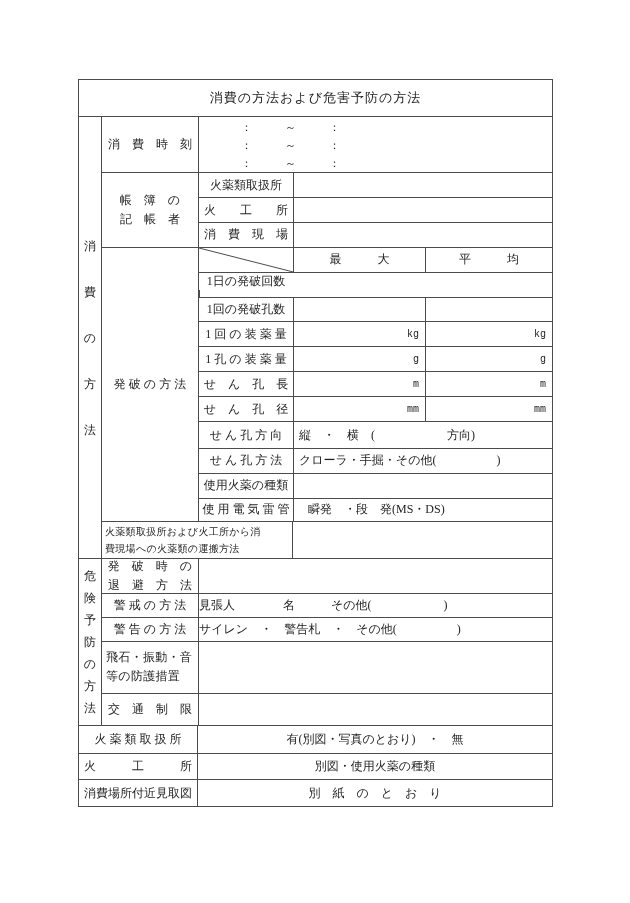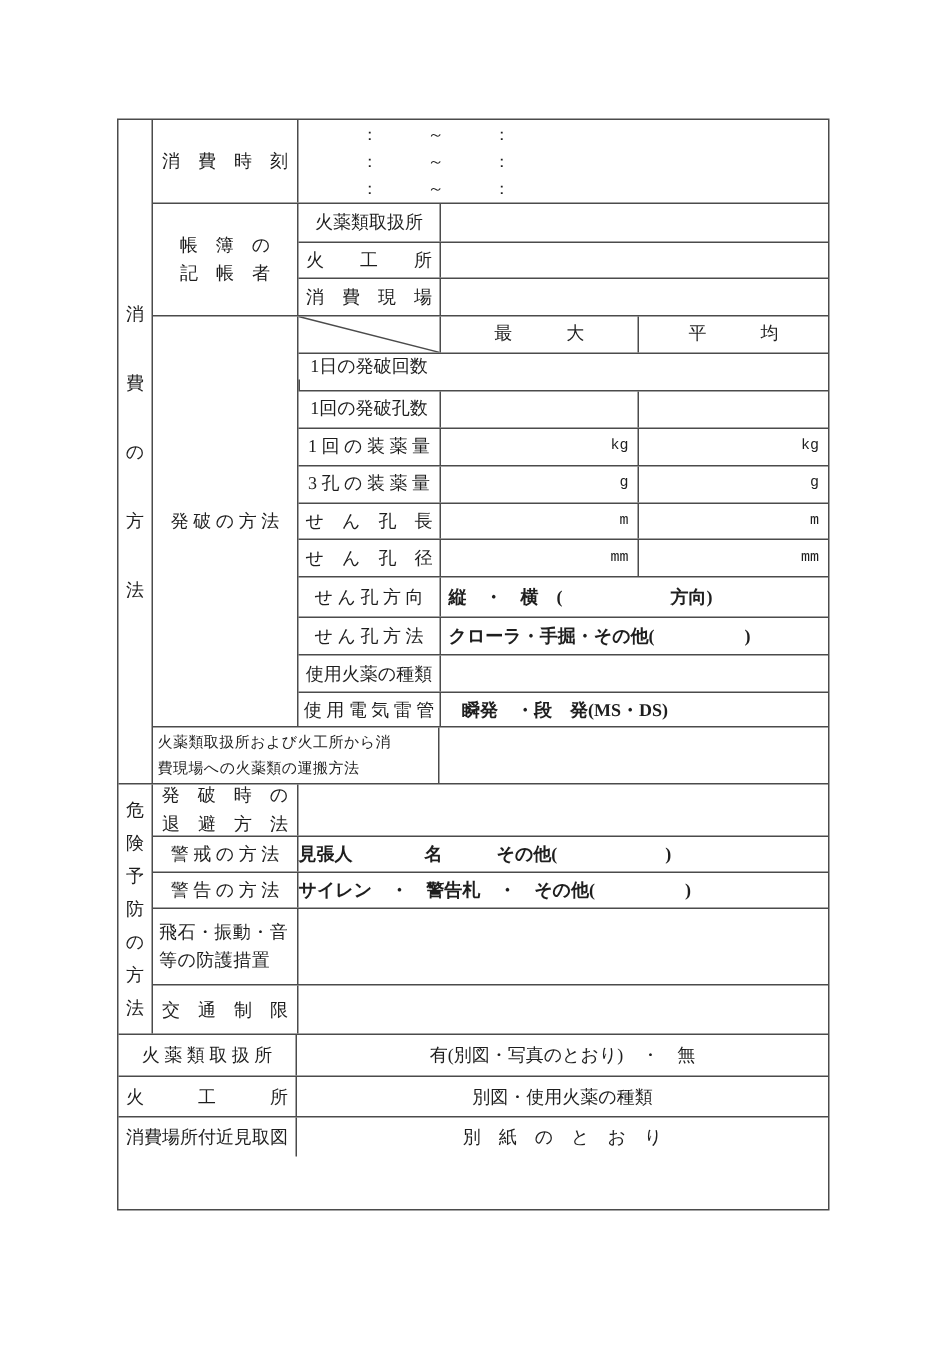--- a/index.html
+++ b/index.html
@@ -36,32 +36,33 @@
   .inner-rows { flex:1; display:flex; flex-direction:column;justify-content:center; }
   .inner-rows > * + * { border-top:1px solid var(--ln); }
   .time-cell { flex:1; padding-left:42px; display:flex; flex-direction:column; justify-content:center; font-size:11px; }
   .time-cell div { line-height:18px; white-space:pre; }
   .col-max { width:132px; flex-shrink:0; }
   .col-avg { flex:1; }
   .hd { display:flex; align-items:center; justify-content:center; white-space:pre; }
   .unit { display:flex; align-items:center; justify-content:flex-end; padding-right:6px; font-family:"Liberation Mono","DejaVu Sans Mono",monospace; font-size:10px; }
   .diag { width:94px; flex-shrink:0; position:relative; }
   .diag svg { position:absolute; inset:0; width:100%; height:100%; display:block; }
-  .val { white-space:pre;font-weight:bold; }
+  .val { white-space:pre; }
   .lab-left { justify-content:flex-start; text-align:left; padding:0 3px; line-height:17px; font-size:10px; letter-spacing:0.3px; }
   .wide-lab { width:190px; }
   .bottom-lab { width:118px; display:flex; align-items:center; justify-content:center; white-space:pre; flex-shrink:0;text-align:center; }
   .center-val { justify-content:center; white-space:pre; }
   .pl5 { padding-left:5px; } .pl14 { padding-left:14px; } .pl16 { }
 </style>
 </head>
 <body>
 
 <div class="form-table">
 
+  <div class="title-row">消費の方法および危害予防の方法</div>
 
   <div class="section hrow" style="height:442px;">
     <div class="cell vcol">
       <div class="vcol-inner vc-consumption">消費の方法</div>
     </div>
     <div class="cell sec-body">
 
       <div class="hrow" style="height:55px;">
         <div class="cell lab">消　費　時　刻</div>
         <div class="cell time-cell">
@@ -113,21 +114,21 @@
             <div class="cell sublab">1回の発破孔数</div>
             <div class="cell col-max unit"></div>
             <div class="cell col-avg unit"></div>
           </div>
           <div class="hrow" style="height:25px;">
             <div class="cell sublab">1 回 の 装 薬 量</div>
             <div class="cell col-max unit">kg</div>
             <div class="cell col-avg unit">kg</div>
           </div>
           <div class="hrow" style="height:25px;">
-            <div class="cell sublab">3 孔 の 装 薬 量</div>
+            <div class="cell sublab">1 孔 の 装 薬 量</div>
             <div class="cell col-max unit">g</div>
             <div class="cell col-avg unit">g</div>
           </div>
           <div class="hrow" style="height:25px;">
             <div class="cell sublab">せ　ん　孔　長</div>
             <div class="cell col-max unit">m</div>
             <div class="cell col-avg unit">m</div>
           </div>
           <div class="hrow" style="height:25px;">
             <div class="cell sublab">せ　ん　孔　径</div>

